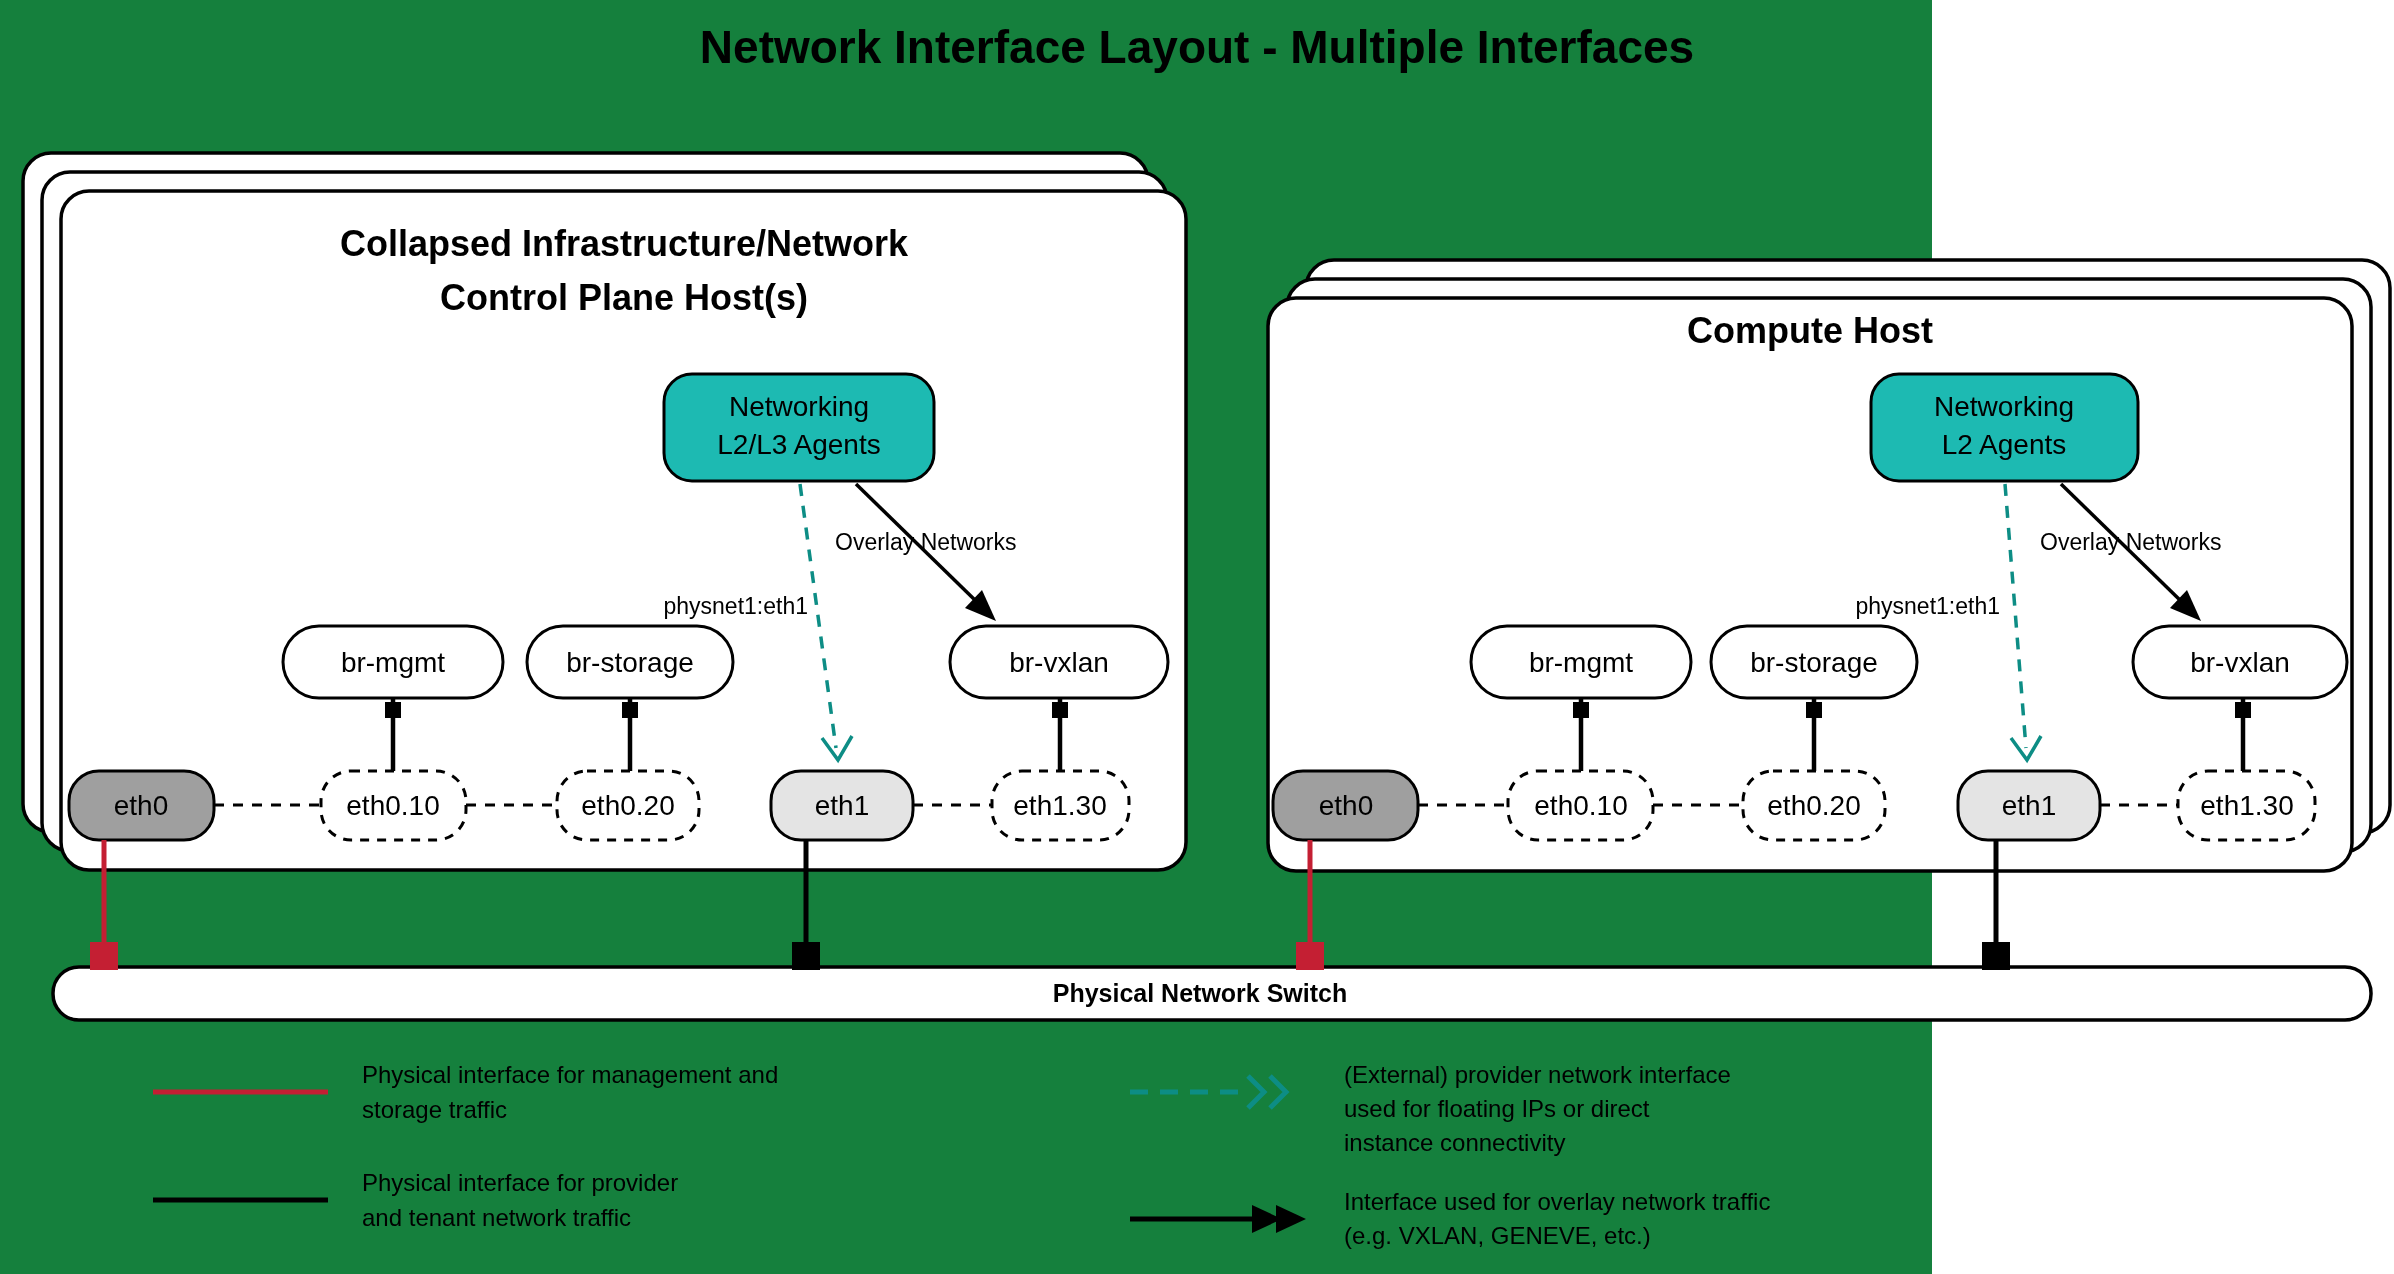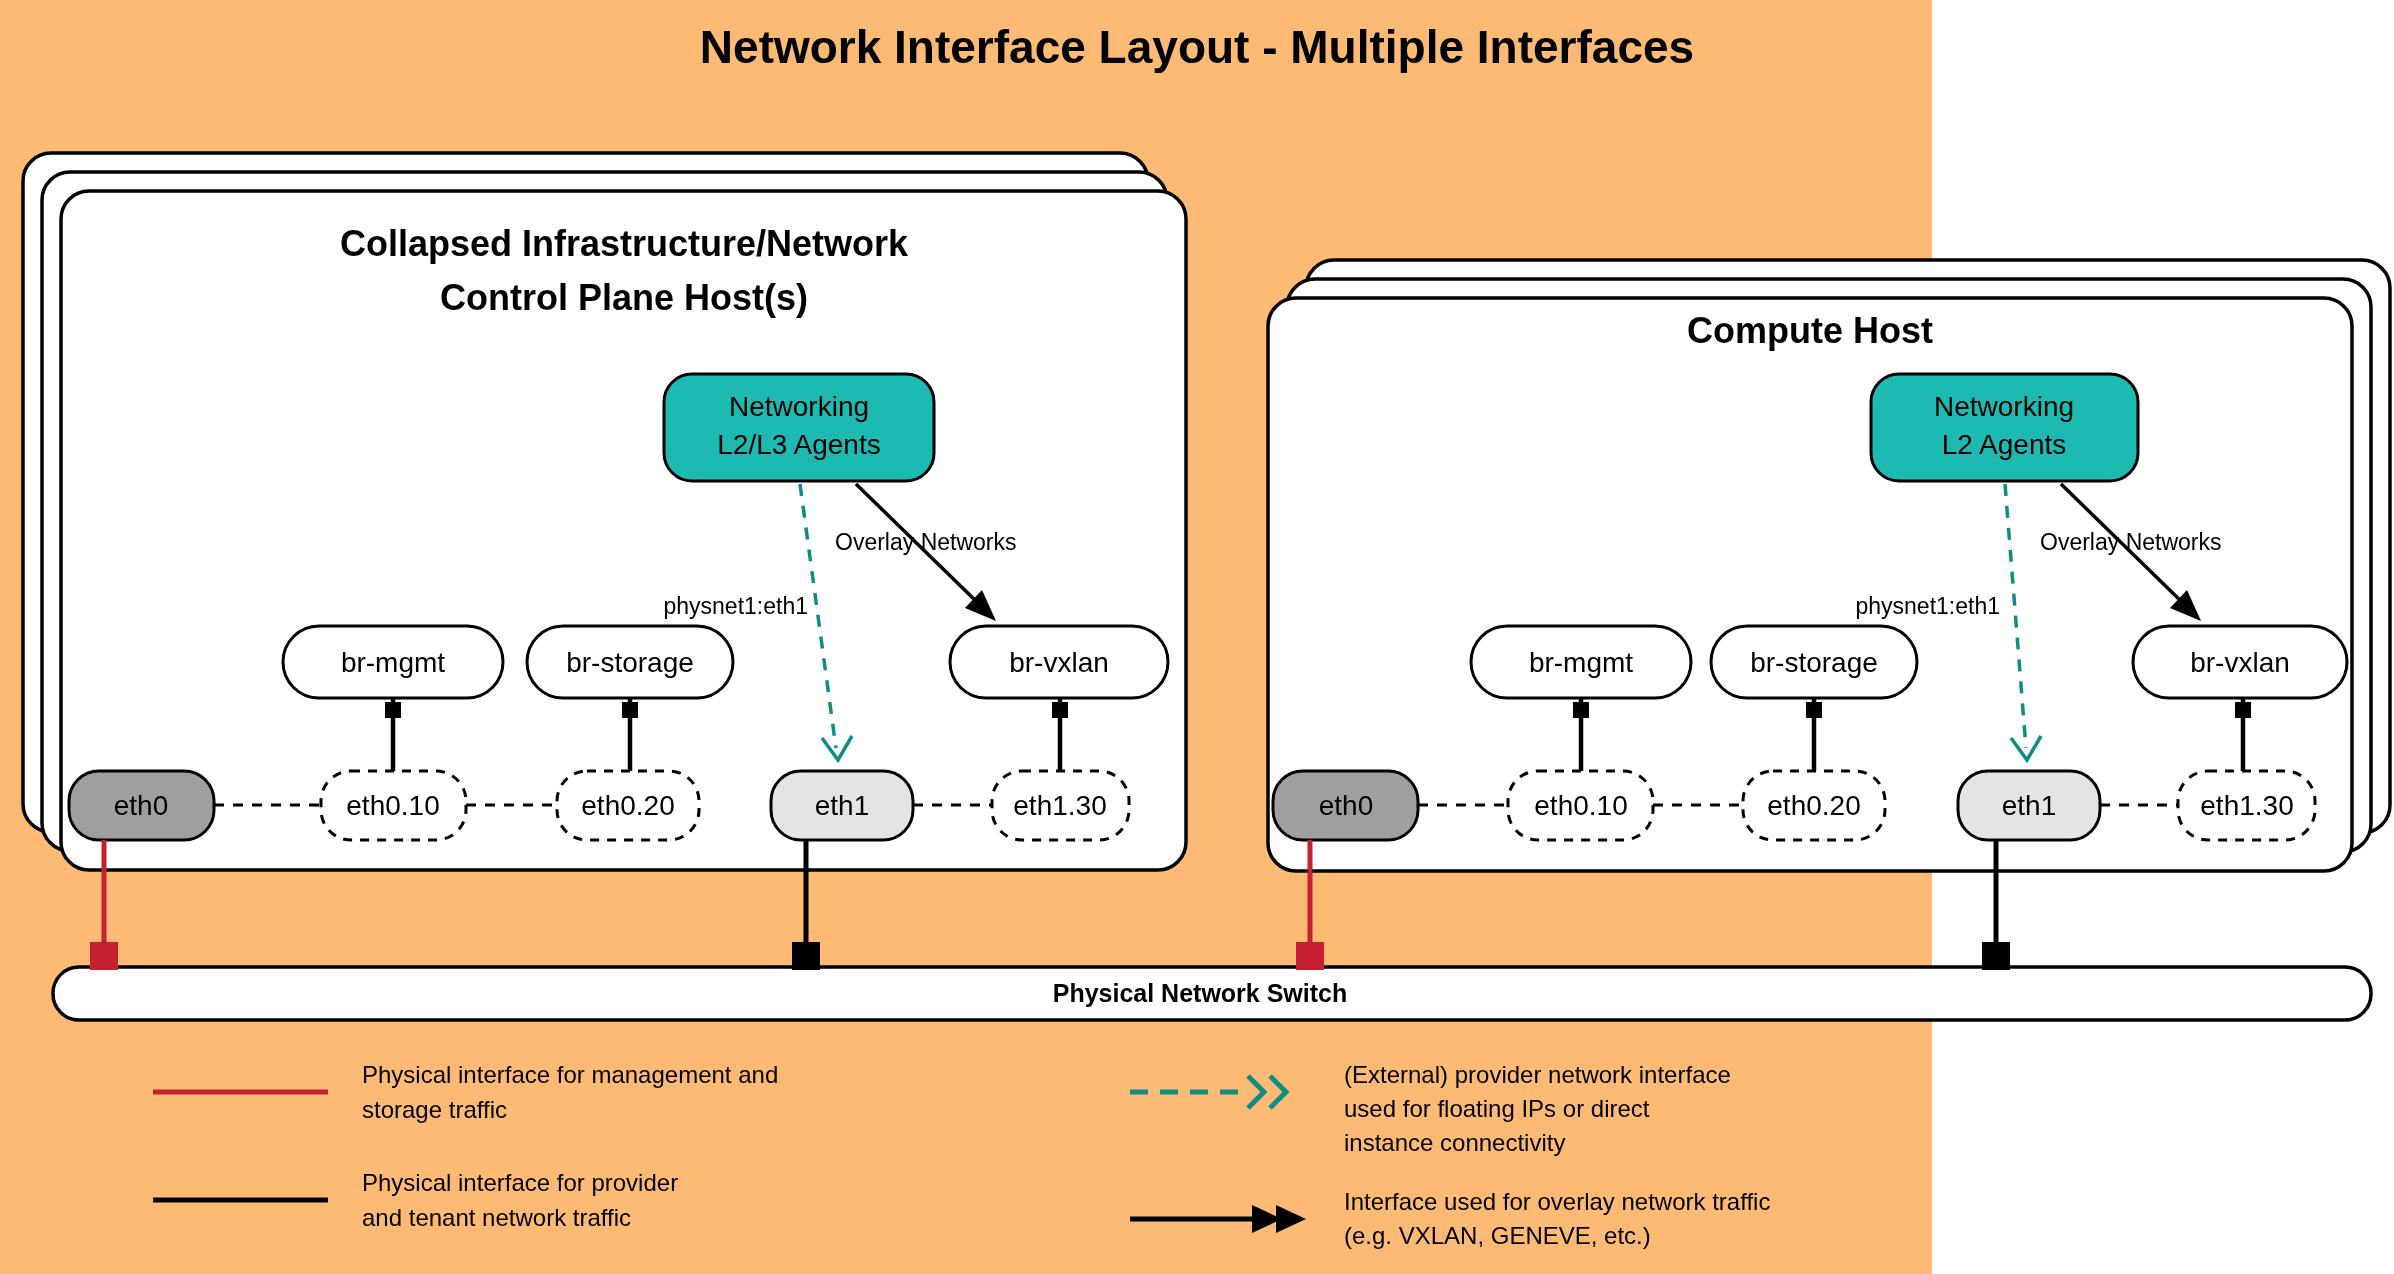--- a/index.html
+++ b/index.html
@@ -1,16 +1,16 @@
 <!DOCTYPE html>
 <html><head>
 <meta charset="utf-8">
 <style>
   html,body{margin:0;padding:0;background:#ffffff;}
-  .stage{width:1932px;height:1274px;position:relative;background:#fdba74;}
+  .stage{width:1932px;height:1274px;position:relative;background:#15803d;}
   svg{display:block;font-family:"Liberation Sans","DejaVu Sans",sans-serif;}
   text{fill:#000;}
   .t-title{font-size:46px;font-weight:700;text-anchor:middle;}
   .t-host{font-size:36px;font-weight:700;text-anchor:middle;}
   .t-node{font-size:28px;text-anchor:middle;}
   .t-small{font-size:23px;}
   .end{text-anchor:end;}
   .t-legend{font-size:24px;}
   .t-switch{font-size:25px;font-weight:700;text-anchor:middle;}
   .hostbox{fill:#fff;stroke:#000;stroke-width:3.5;}

